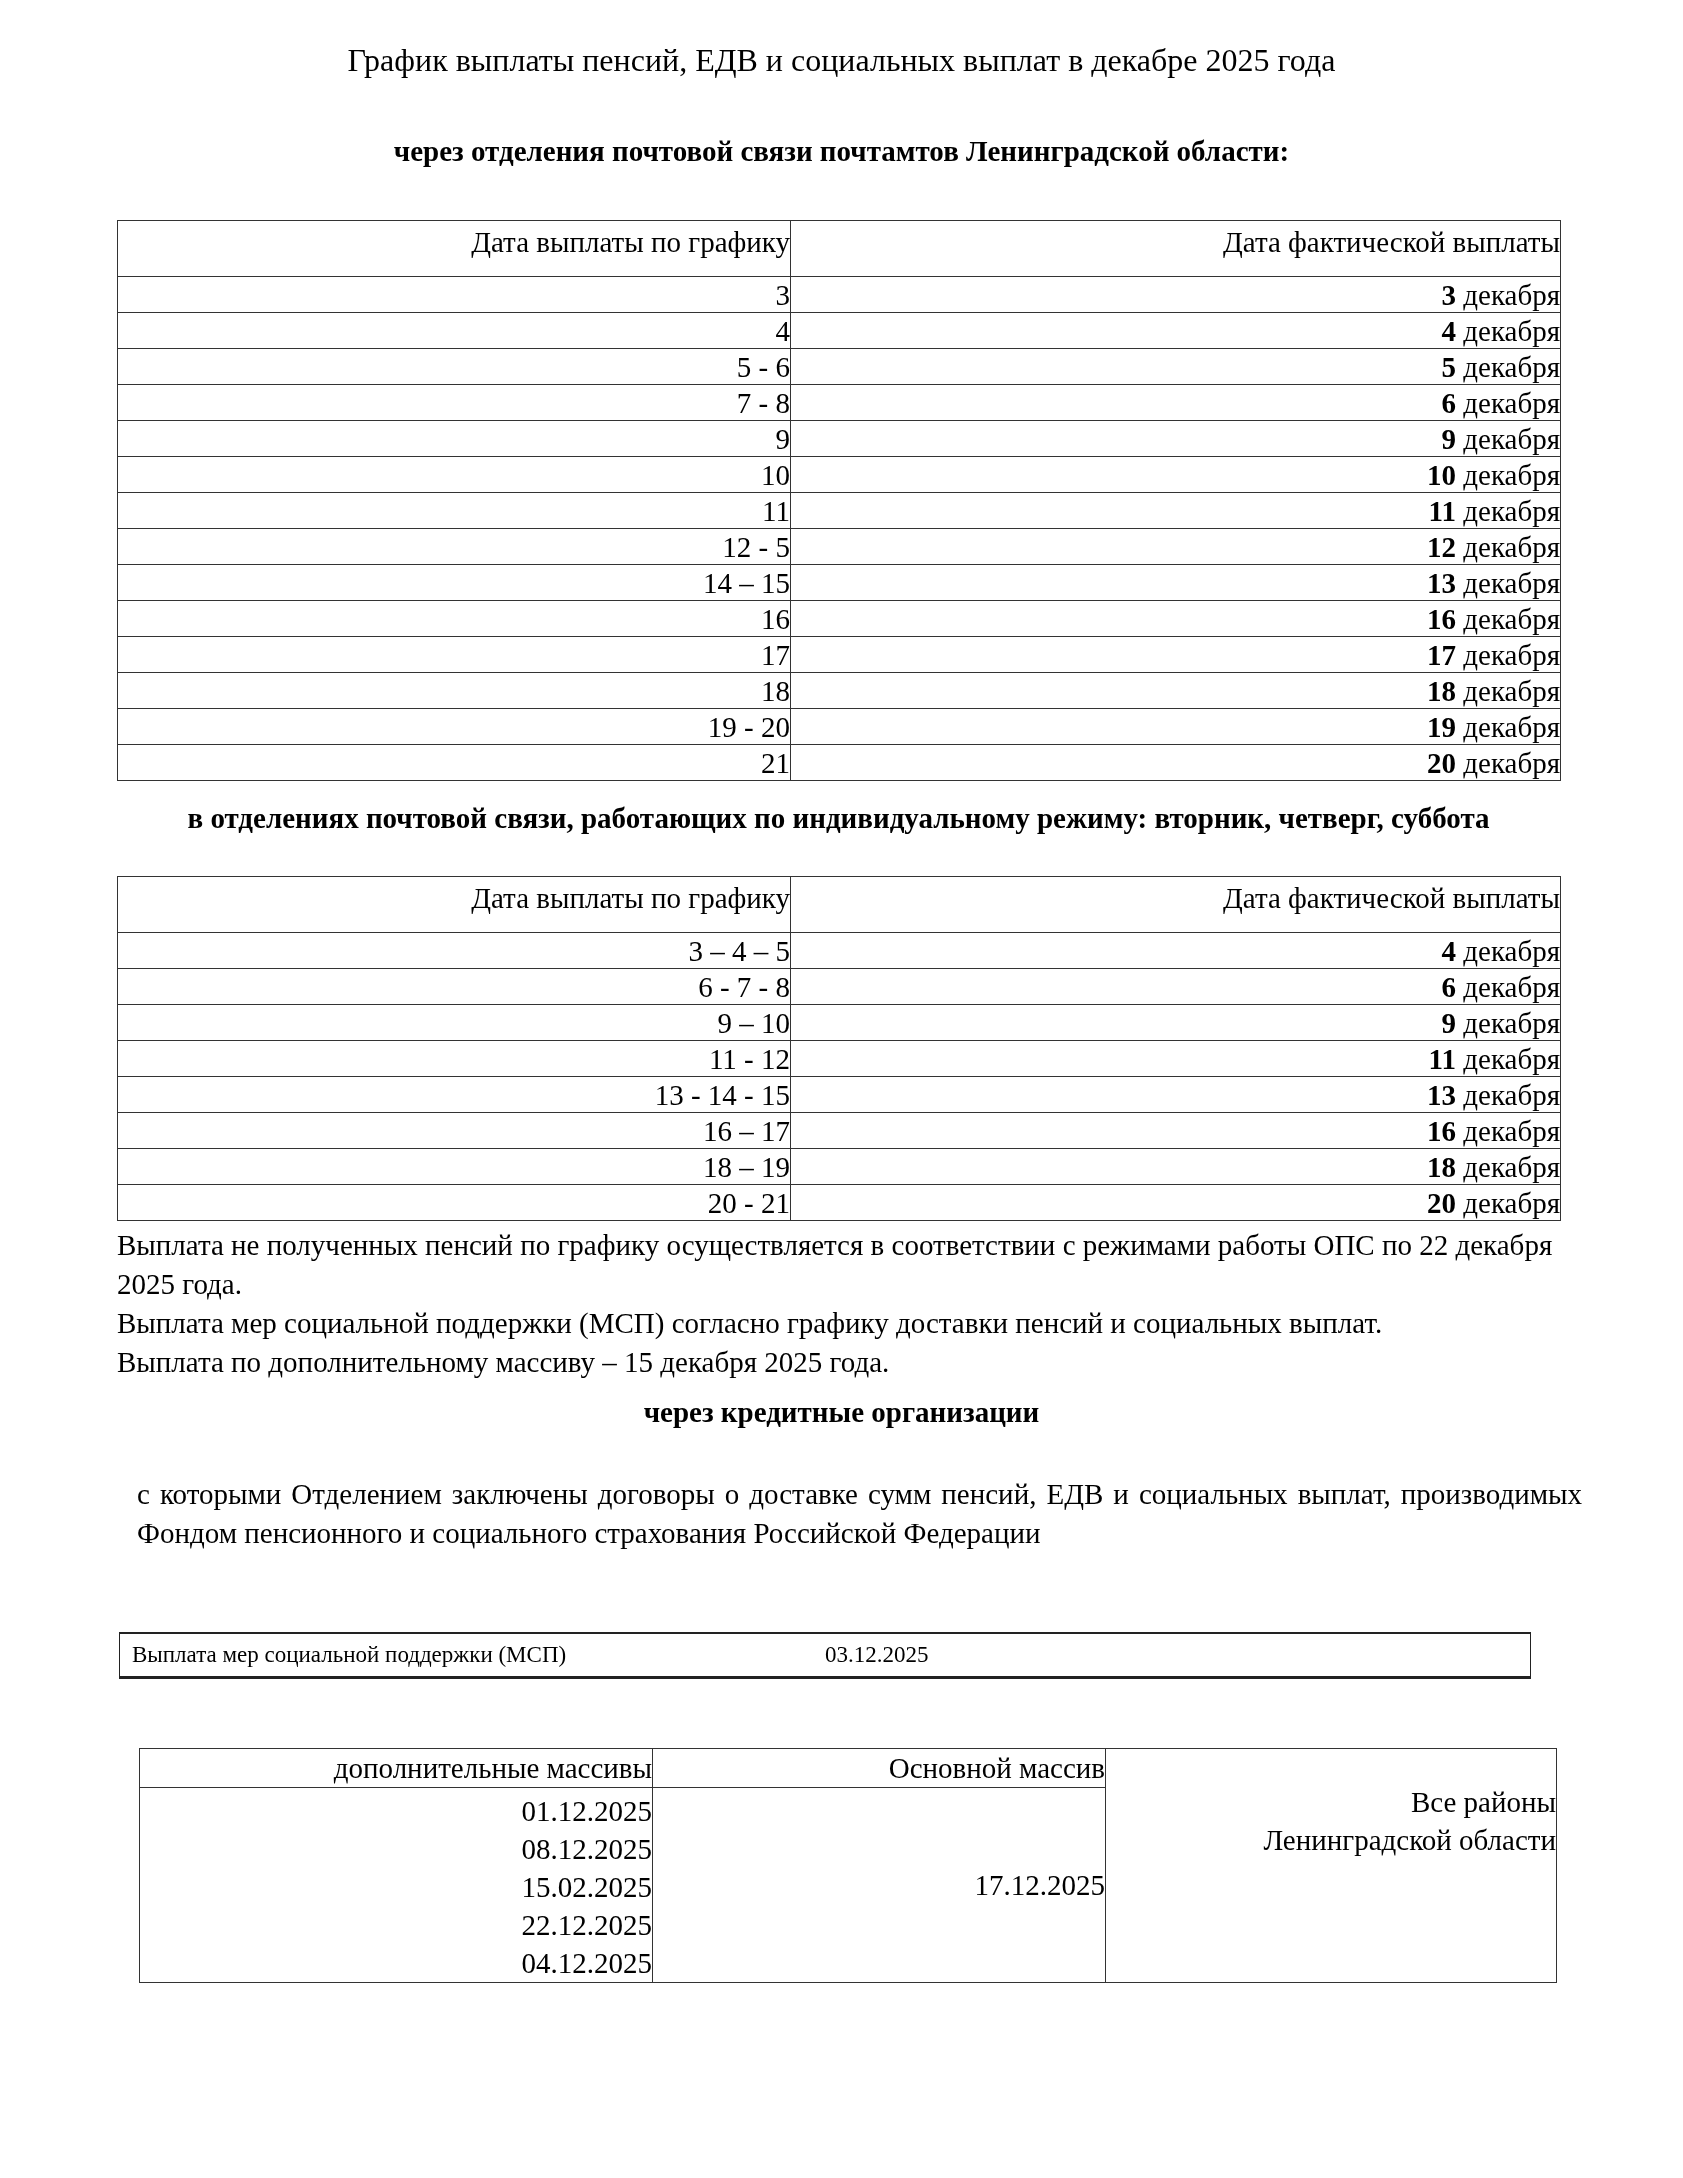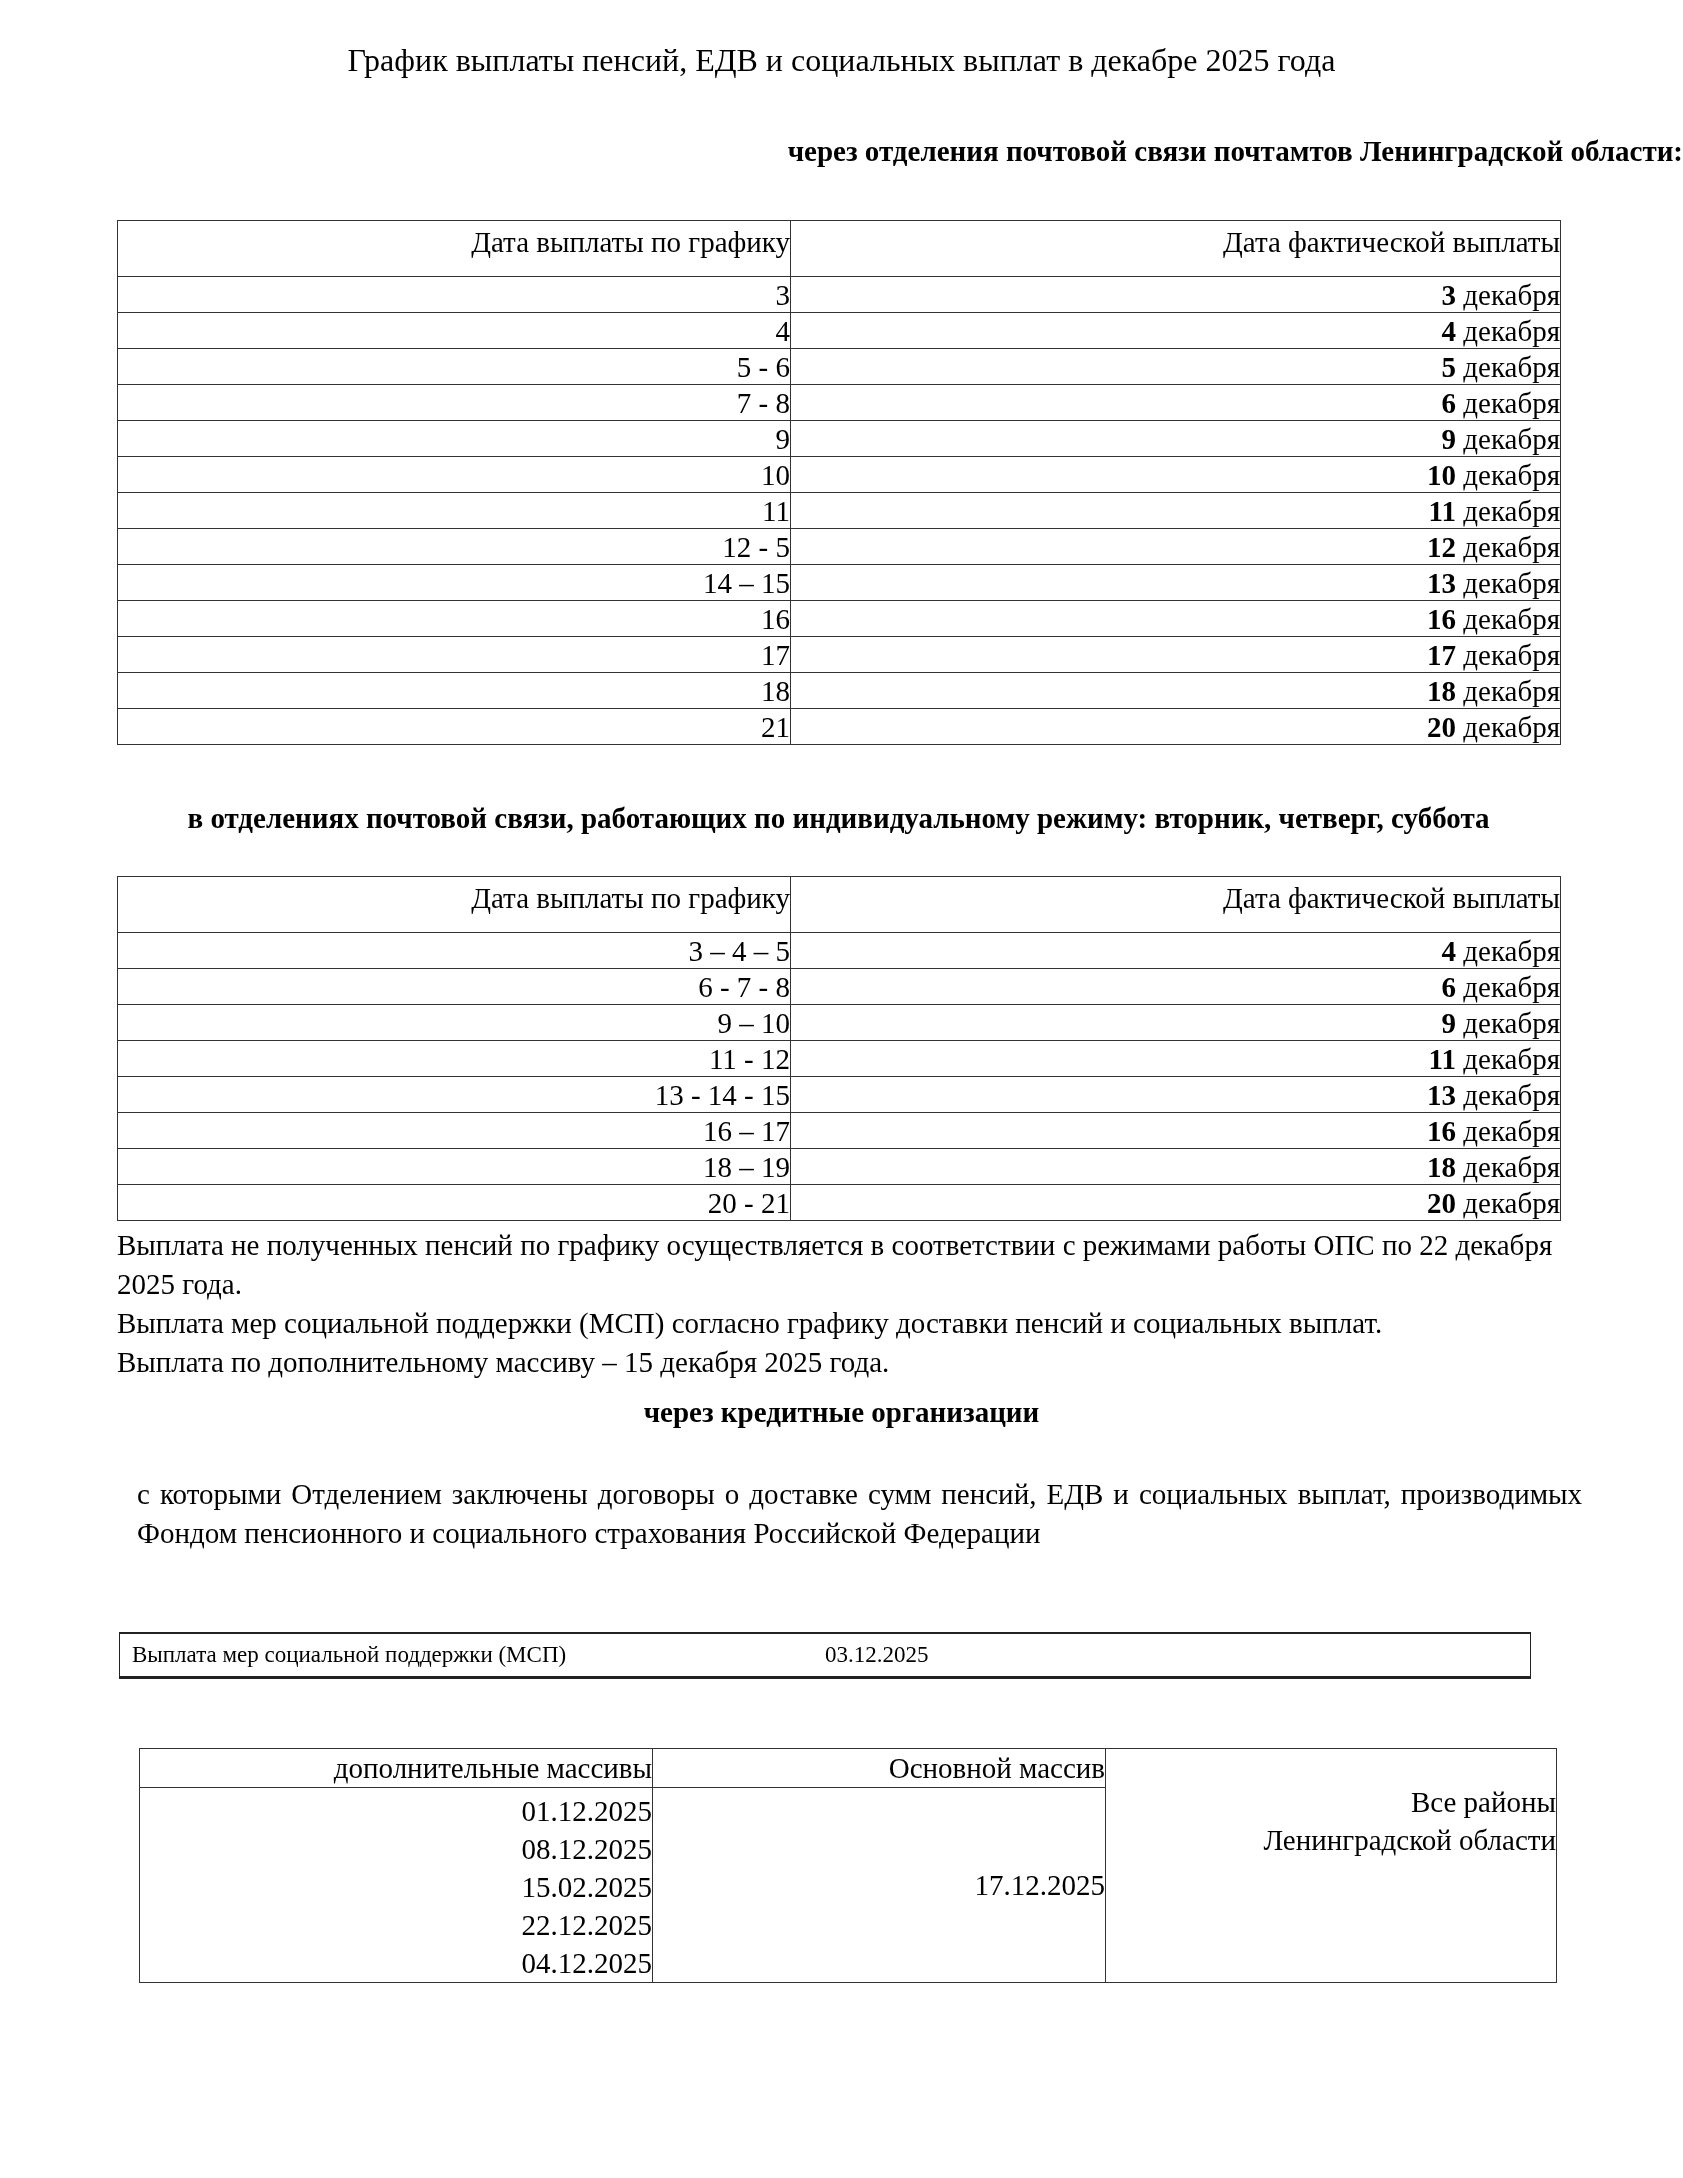--- a/index.html
+++ b/index.html
@@ -6,21 +6,21 @@
   body {
     width: 1683px; height: 2178px; position: relative; overflow: hidden;
     font-family: "Liberation Serif", "DejaVu Serif", serif; color: #000;
   }
   .abs { position: absolute; }
   .title {
     left: 0; width: 1683px; top: 40px; text-align: center;
     font-size: 32px; line-height: 40px;
   }
   .subtitle {
-    left: 0; width: 1683px; top: 133px; text-align: right;
+    left: 0; width: 1683px; top: 133px; text-align: center;
     font-size: 29px; font-weight: bold; line-height: 36px;
   }
   table.grid {
     position: absolute; border-collapse: collapse; table-layout: fixed;
   }
   table.grid td, table.grid th {
     border: 1.5px solid #333; padding: 0; text-align: right; vertical-align: middle;
     font-size: 29px; line-height: 34px; font-weight: normal;
   }
   table.grid th { vertical-align: top; padding-top: 4px; }
@@ -119,20 +119,24 @@
         <td class="b">16</td>
         <td><b>16</b><span> декабря</span></td>
       </tr>
       <tr>
         <td class="b">17</td>
         <td><b>17</b><span> декабря</span></td>
       </tr>
       <tr>
         <td class="b">18</td>
         <td><b>18</b><span> декабря</span></td>
+      </tr>
+      <tr>
+        <td class="b">19 - 20</td>
+        <td><b>19</b><span> декабря</span></td>
       </tr>
       <tr>
         <td class="b">21</td>
         <td><b>20</b><span> декабря</span></td>
       </tr>
     </tbody>
 </table>
 
 <div class="abs mid-heading">в отделениях почтовой связи, работающих по индивидуальному режиму: вторник, четверг, суббота</div>
 

